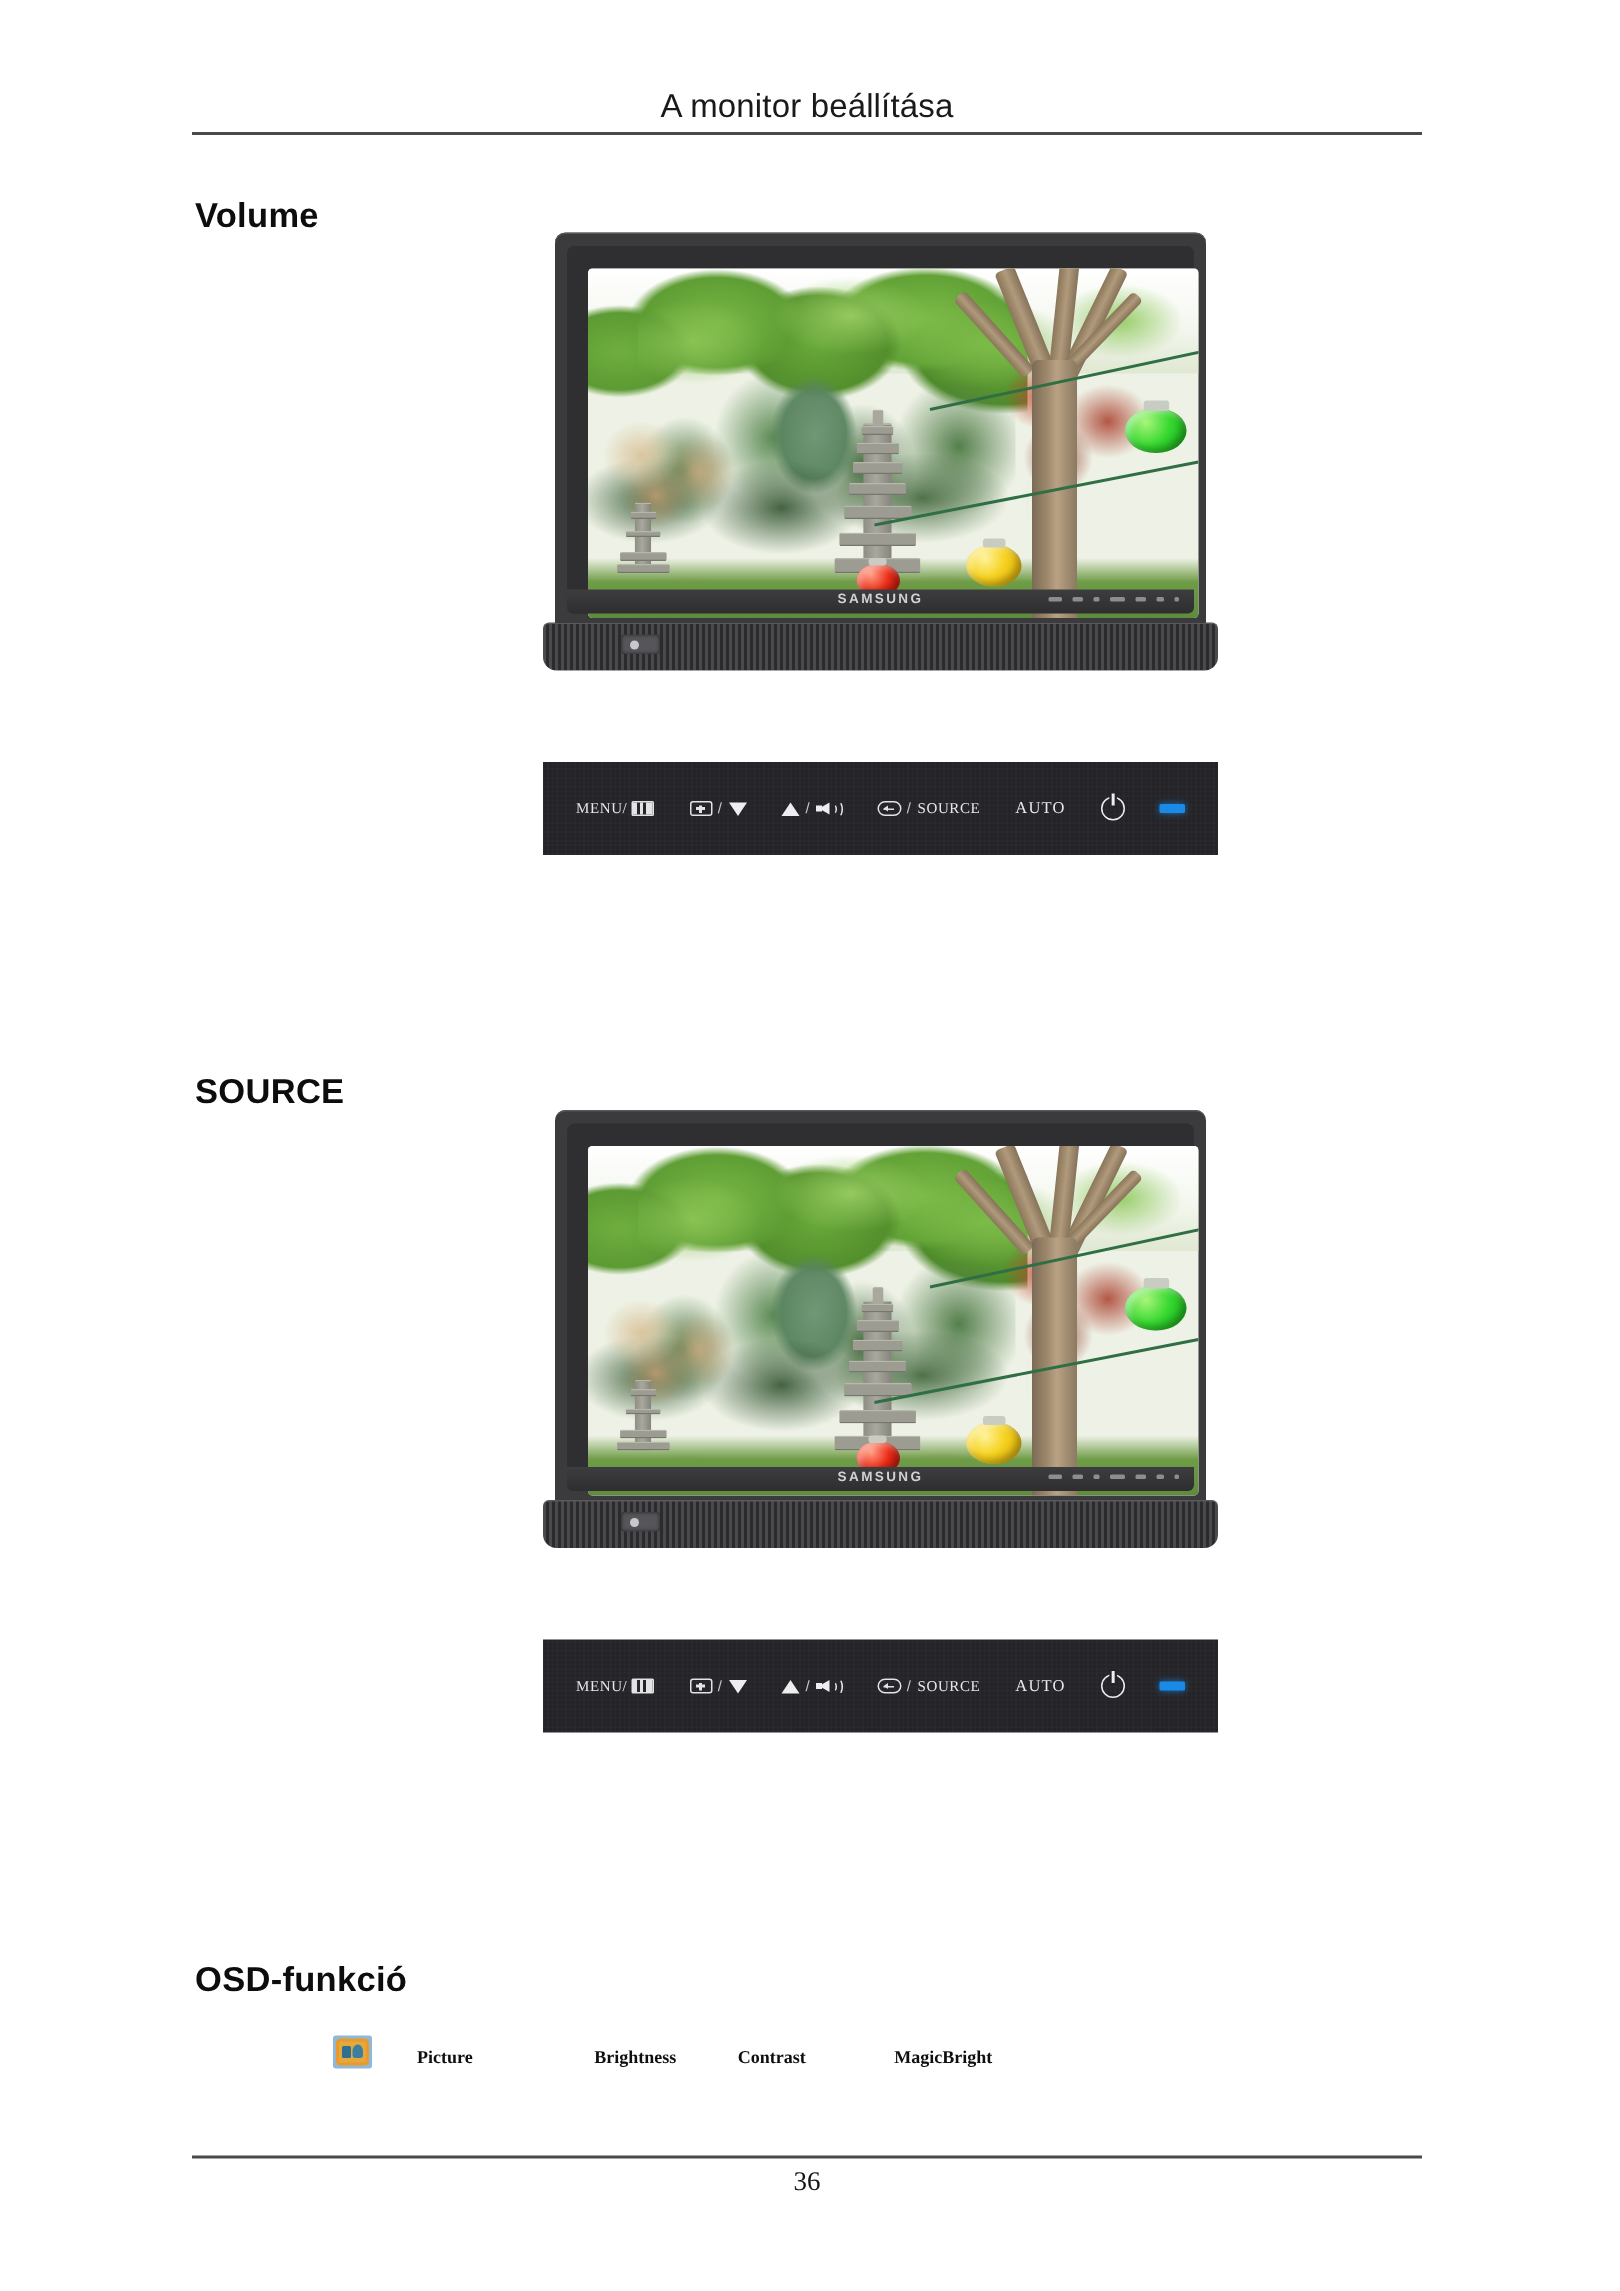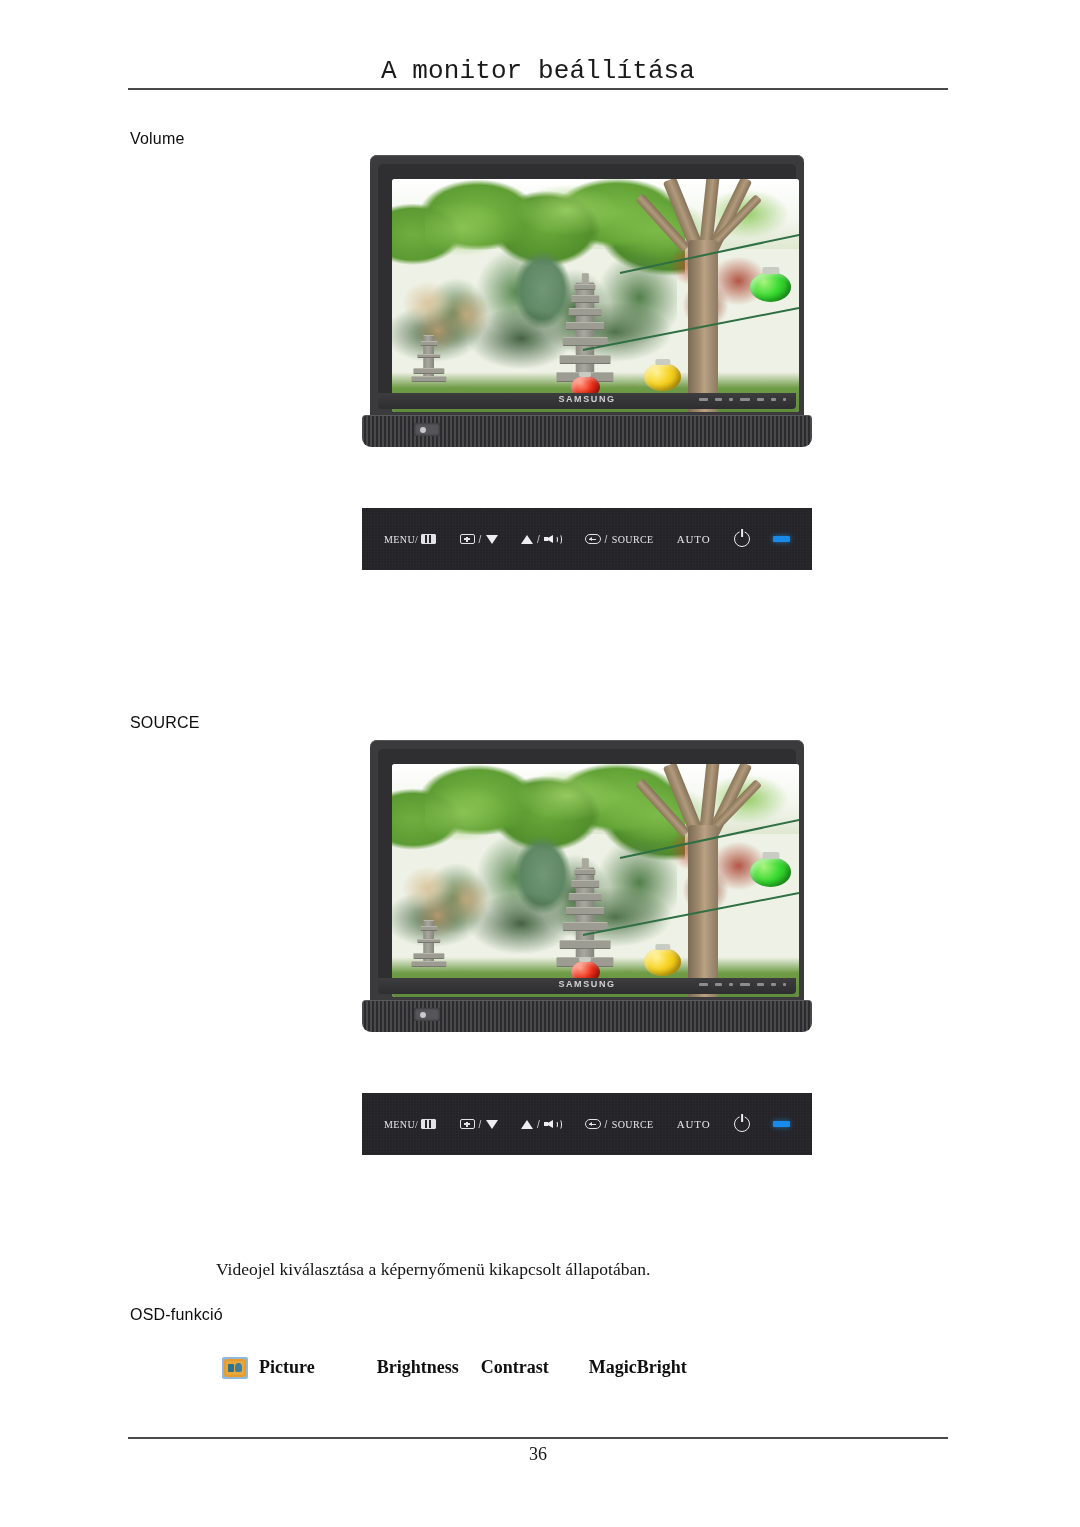--- a/index.html
+++ b/index.html
@@ -26,42 +26,42 @@
 
   
   .page-header {
     position: absolute;
     left: 128px;
     top: 60px;
     width: 820px;
     text-align: center;
   }
   .page-header .hdr-text {
-    font-family: Liberation Mono, monospace;
-    font-size: 26px;
+    font-family: Liberation Sans, sans-serif;
+    font-size: 22px;
     letter-spacing: 0.1px;
     color: #1a1a1a;
     display: block;
     line-height: 22px;
   }
   .hdr-rule {
     position: absolute;
     left: 128px;
     top: 88px;
     width: 820px;
     height: 2px;
     background: #4a4a4a;
   }
 
   
   .sec-heading {
     position: absolute;
     font-family: "Liberation Sans", sans-serif;
-    font-weight: normal;
-    font-size: 16px;
+    font-weight: bold;
+    font-size: 23px;
     color: #0d0d0d;
     letter-spacing: 0.2px;
     white-space: nowrap;
   }
   #heading-volume { left: 130px; top: 130px; }
   #heading-source { left: 130px; top: 714px; }
   #heading-osd    { left: 130px; top: 1306px; }
 
   
   .monitor-figure {
@@ -507,25 +507,26 @@
   }
   #caption-volume { left: 216px; top: 676px; }
   #caption-source { left: 216px; top: 1258px; }
 
   
   .osd-row {
     position: absolute;
     left: 222px;
     top: 1357px;
     display: flex;
-    align-items: flex-start;
+    align-items: flex-end;
     font-family: "Liberation Serif", serif;
     font-weight: bold;
-    font-size: 18px;
+    font-size: 12px;
     color: #0f0f0f;
+    gap: 19px;
   }
   .osd-icon {
     position: relative;
     width: 26px;
     height: 22px;
     margin-right: 11px;
     background: #8fb8d8;
     border-radius: 2px;
     flex: 0 0 auto;
   }
@@ -805,21 +806,20 @@
 
     <span class="btn-group">
       <span class="ic-power"></span>
     </span>
 
     <span class="btn-group">
       <span class="led"></span>
     </span>
   </div>
 
-  <div class="caption" id="caption-source">Videojel kiválasztása a képernyőmenü kikapcsolt állapotában.</div>
 
   <div class="sec-heading" id="heading-osd">OSD-funkció</div>
 
   <div class="osd-row">
     <span class="osd-icon">
       <span class="frame"></span>
       <span class="pic-a"></span>
       <span class="pic-b"></span>
     </span>
     <span class="osd-label" id="osd-picture">Picture</span>

